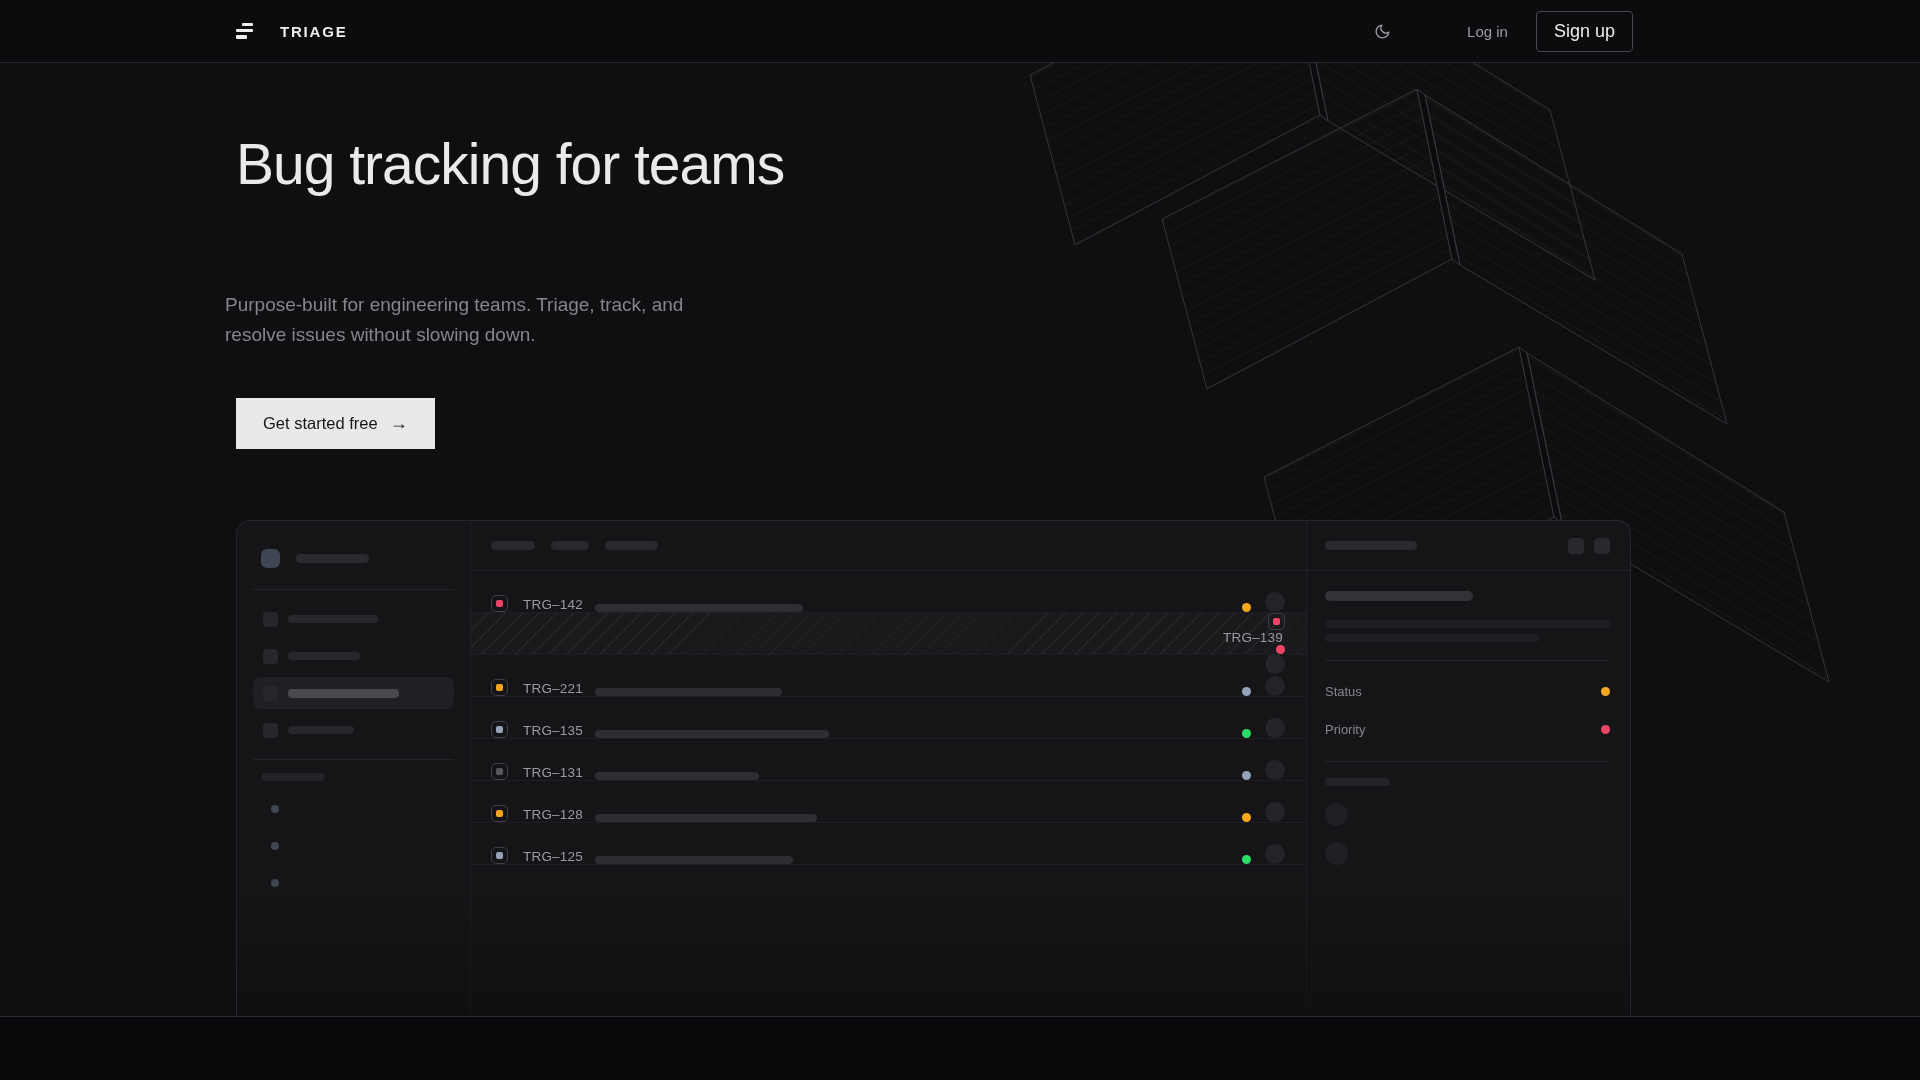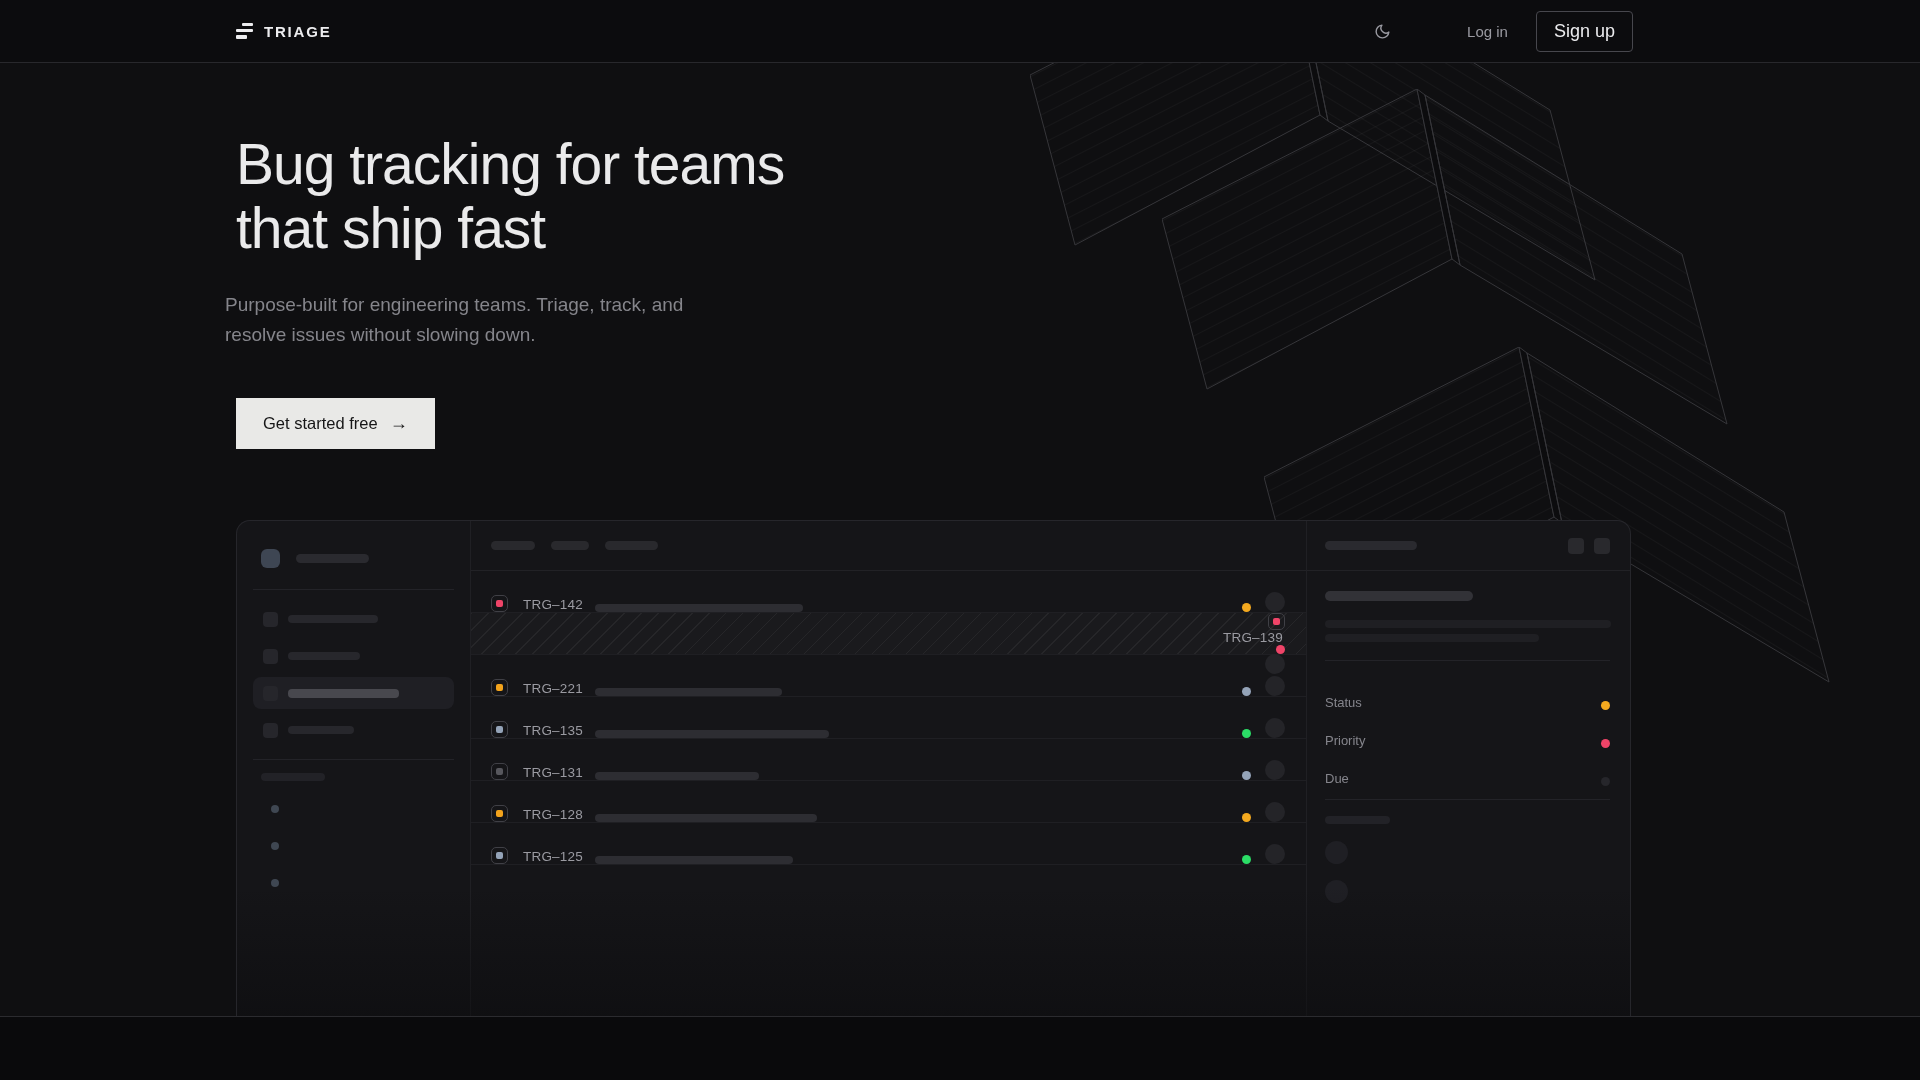--- a/index.html
+++ b/index.html
@@ -2,21 +2,21 @@
 <html><head>
 <meta charset="utf-8">
 <style>
   * { margin:0; padding:0; box-sizing:border-box; }
   html,body { width:1920px; height:1080px; overflow:hidden; }
   body { background:#0f0f11; font-family:"Liberation Sans", sans-serif; color:#e9e9ea; position:relative; }
 
   
   .nav { position:relative; height:63px; background:#0c0c0e; border-bottom:1px solid #28282c; z-index:5; }
   .nav-inner { position:absolute; left:236px; width:1397px; height:100%; display:flex; align-items:center; justify-content:space-between; }
-  .brand { display:flex; align-items:flex-start; gap:11px; }
+  .brand { display:flex; align-items:flex-start; gap:27px; }
   .logo { width:17px; height:16px; display:flex; flex-direction:column; justify-content:space-between; }
   .logo span { height:3.2px; border-radius:1px; background:#ededef; }
   .logo .b1 { width:11px; align-self:flex-end; }
   .logo .b2 { width:17px; }
   .logo .b3 { width:11px; align-self:flex-start; }
   .brand-text { font-size:15px; font-weight:700; letter-spacing:1.8px; color:#ededef; }
   .nav-right { display:flex; align-items:center; gap:28px; }
   .theme-btn { background:none; border:none; cursor:pointer; display:flex; align-items:center; }
   .theme-btn svg { stroke:#9a9aa1; }
   .login { font-size:15px; color:#9a9aa1; cursor:pointer;margin-left:48px; }
@@ -72,21 +72,21 @@
   .pn-header { height:50px; flex:none; border-bottom:1px solid #222226; display:flex; align-items:center; padding:0 20px 0 18px; }
   .pn-header .pill { width:92px; height:9px; }
   .pn-btns { margin-left:auto; display:flex; gap:10px; }
   .pn-btn { width:16px; height:16px; border-radius:4px; background:#29292d; }
   .pn-body { padding:20px 20px 0 18px; }
   .pn-title { width:148px; height:10px; background:#323237; border-radius:5px; }
   .pn-bar1 { width:286px; height:8px; background:#1f1f23; border-radius:4px; margin-top:19px; }
   .pn-bar2 { width:214px; height:8px; background:#1f1f23; border-radius:4px; margin-top:6px; }
   .pn-div { height:1px; background:#232328; margin-top:18px; }
   .pn-fields { margin-top:11px; }
-  .pn-field { height:38px; display:flex; align-items:flex-end; justify-content:space-between; }
+  .pn-field { height:38px; display:flex; align-items:center; justify-content:space-between; }
   .pn-field-label { font-size:13px; color:#85858c; }
   .pn-dot { width:9px; height:9px; border-radius:50%; }
   .pn-div2 { height:1px; background:#232328; margin-top:13px; }
   .pn-label { width:65px; height:8px; background:#222227; border-radius:4px; margin-top:16px; }
   .pn-avatar { width:23px; height:23px; border-radius:50%; background:#1f1f24; }
   .pn-av1 { margin-top:17px; } .pn-av2 { margin-top:16px; }
 
   .mk-fade { position:absolute; left:0; right:0; bottom:0; height:130px; pointer-events:none;
              background:linear-gradient(180deg, rgba(15,15,17,0) 0%, rgba(11,11,13,0.55) 100%); }
 
@@ -142,21 +142,20 @@
     <svg class="slab" style="left:1162px; top:26px" width="570" height="340" viewBox="0 0 570 340">
         <use href="#slab-shape"></use>
       </svg>
     <svg class="slab" style="left:1264px; top:284px" width="570" height="340" viewBox="0 0 570 340">
         <use href="#slab-shape"></use>
       </svg>
   </div>
 
   <h1 class="hero-content hero-head">
     <span>Bug tracking for teams</span><br>
-    <span>that ship fast</span>
   </h1>
   <p class="subtitle">Purpose-built for engineering teams. Triage, track, and resolve issues without slowing down.</p>
   <button class="cta">
     <span>Get started free</span>
     <span class="arrow">→</span>
   </button>
 
   <div class="mockup">
     <aside class="mk-sidebar">
       <div class="ws-row">
@@ -288,24 +287,20 @@
     <span class="pn-field-label">Status</span>
     <div class="pn-dot" style="background: rgb(244, 169, 31);"></div>
   </div>
 
   <div class="pn-field">
     <span class="pn-field-label">Priority</span>
     <div class="pn-dot" style="background: rgb(239, 68, 104);"></div>
   </div>
 
 
-  <div class="pn-field">
-    <span class="pn-field-label">Due</span>
-    <div class="pn-dot" style="background: rgb(38, 38, 43);"></div>
-  </div>
 </div>
         <div class="pn-div2"></div>
         <div class="pn-label pill"></div>
         <div class="pn-avatar pn-av1"></div>
         <div class="pn-avatar pn-av2"></div>
       </div>
     </div>
     <div class="mk-fade"></div>
   </div>
 </section>

